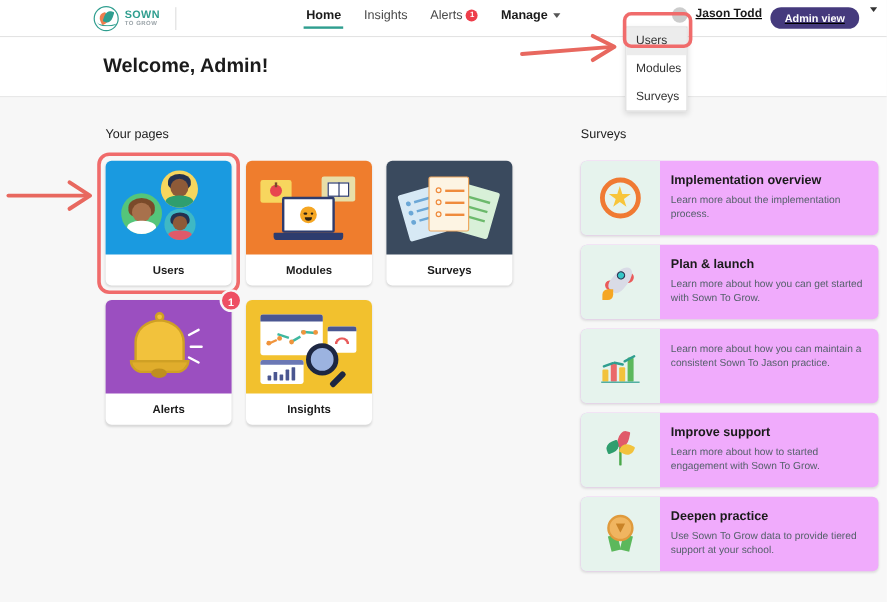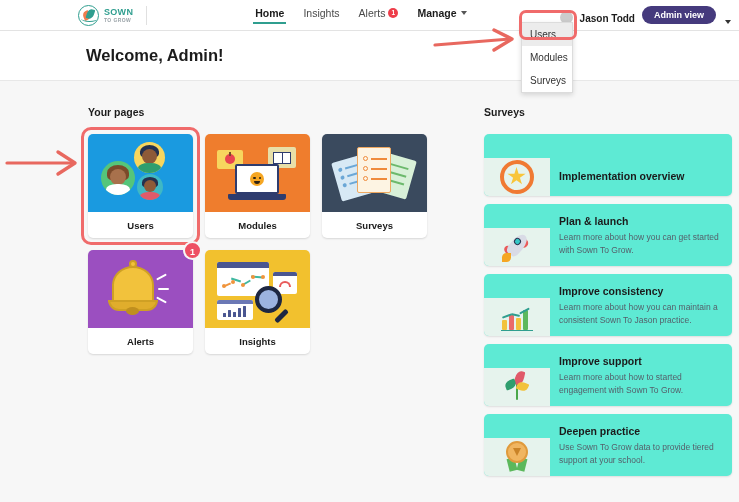--- a/index.html
+++ b/index.html
@@ -64,21 +64,21 @@
     content: ""; position: absolute; left: -2px; right: -2px; bottom: 0;
     height: 2px; background: #2f9e8f;
   }
   .nav-badge {
     display: inline-block; width: 10px; height: 10px; border-radius: 50%;
     background: #ee3d4a; color: #fff; font-size: 6.5px; font-weight: bold;
     text-align: center; line-height: 10px; vertical-align: 2px; margin-left: 3px;
   }
   .nav-link.manage { font-weight: bold; color: #1b1b1b; display: flex; align-items: center; gap: 4px; }
 
-  .user-zone { display: flex; align-items: flex-end; gap: 7px; margin-left: auto; margin-right: 8px; }
+  .user-zone { display: flex; align-items: flex-start; gap: 7px; margin-left: auto; margin-right: 8px; text-decoration: underline; }
   .avatar-dot { width: 13px; height: 13px; border-radius: 50%; background: #cccccc; }
   .user-name { font-size: 10px; font-weight: bold; color: #1b1b1b; }
   .admin-pill {
     background: #453a7d; color: #ffffff; font-size: 9px; font-weight: bold;
     padding: 4px 12px; border-radius: 11px; cursor: pointer; white-space: nowrap;
   }
   .user-caret { width: 0; height: 0; border-left: 3.5px solid transparent; border-right: 3.5px solid transparent; border-top: 4.5px solid #333; margin-left: 2px; cursor: pointer; }
 
   
   .dropdown {
@@ -96,21 +96,21 @@
     position: absolute; top: 31px; left: 0; width: 739px; height: 50px;
     background: #ffffff; border-bottom: 1px solid #e8e8e8;
   }
   .welcome-title {
     position: absolute; left: 86px; top: 46px;
     font-size: 16.5px; font-weight: bold; color: #1b1b1b;
   }
 
   
   .content { position: absolute; top: 82px; left: 0; width: 739px; height: 420px; background: #f7f7f7; }
-  .sec-label { font-size: 10.5px; font-weight: bold; color: #1b1b1b; }
+  .sec-label { font-size: 10.5px; font-weight: normal; color: #1b1b1b; }
 
   .left-col { position: absolute; left: 88px; top: 24px; width: 360px; }
   .right-col { position: absolute; left: 484px; top: 24px; width: 248px; }
 
   
   .cards-grid { display: flex; flex-wrap: wrap; gap: 12px; margin-top: 16px; }
   .page-card {
     width: 105px; background: #ffffff; border-radius: 5px;
     box-shadow: 0 1px 2px rgba(0,0,0,.13); cursor: pointer;
     position: relative; overflow: visible;
@@ -161,24 +161,23 @@
   .bg-insights { background: #f2c12e; }
   .panel { position: absolute; background: #fff; border-radius: 2px; }
   .panel-bar { position: absolute; background: #4a5691; border-radius: 2px 2px 0 0; }
   .mini-bar { position: absolute; border-radius: .5px; }
   .mag-ring { position: absolute; border-radius: 50%; background: #9cb3e0; border: 4px solid #1d2742; }
   .mag-handle { position: absolute; background: #1d2742; border-radius: 2px; transform: rotate(45deg); }
 
   
   .tk-list { margin-top: 16px; display: flex; flex-direction: column; gap: 8px; }
   .tk-item {
-    display: flex; background: #5eead4; border-radius: 5px;
+    display: flex; background: #f0abfc; border-radius: 5px;
     box-shadow: 0 1px 2px rgba(0,0,0,.10); overflow: hidden; cursor: pointer;
     min-height: 62px;
-    align-items: flex-end;
   }
   .tk-icon {
     width: 66px; background: #e6f3ed; flex: none;
     display: flex; align-items: center; justify-content: center;
   }
   .tk-body { padding: 10px 11px 10px 9px; }
   .tk-title { font-size: 10.5px; font-weight: bold; color: #1b1b1b; margin-bottom: 4px; }
   .tk-desc { font-size: 8.5px; color: #55606b; line-height: 1.45; }
 
   .ico { position: relative; width: 38px; height: 38px; }
@@ -417,20 +416,21 @@
 
         <div class="tk-item">
           <div class="tk-icon">
             <div class="ico">
               <div class="sb-ring"></div>
                 <div class="sb-star"></div>
             </div>
           </div>
           <div class="tk-body">
             <div class="tk-title">Implementation overview</div>
+            <div class="tk-desc">Learn more about the implementation process.</div>
           </div>
         </div>
 
         <div class="tk-item">
           <div class="tk-icon">
             <div class="ico">
               <div class="rk-fin-l"></div>
                 <div class="rk-fin-r"></div>
               <div class="rk-body"></div>
                 <div class="rk-win"></div>
@@ -450,21 +450,20 @@
               <div class="ch-bar" style="left:11px;width:5px;height:15px;background:#ea6a6a;"></div>
               <div class="ch-bar" style="left:18px;width:5px;height:12px;background:#f2c23c;"></div>
               <div class="ch-bar" style="left:25px;width:5px;height:20px;background:#5cb85c;"></div>
               <div class="ch-line" style="left:4px;top:17px;width:10px;transform:rotate(-20deg);"></div>
               <div class="ch-line" style="left:13px;top:16px;width:9px;transform:rotate(12deg);"></div>
               <div class="ch-line" style="left:21px;top:12px;width:11px;transform:rotate(-28deg);"></div>
               <div class="ch-axis"></div>
             </div>
           </div>
           <div class="tk-body">
-            <div class="tk-title">Improve consistency</div>
             <div class="tk-desc">Learn more about how you can maintain a consistent Sown To Jason practice.</div>
           </div>
         </div>
 
         <div class="tk-item">
           <div class="tk-icon">
             <div class="ico">
               <div class="pl-stem"></div>
               <div class="pl-leaf" style="left:17px;top:3px;width:9px;height:14px;background:#e05a6a;transform:rotate(12deg);"></div>
               <div class="pl-leaf" style="left:7px;top:12px;width:11px;height:9px;background:#2f9e6e;transform:rotate(-20deg);"></div>

